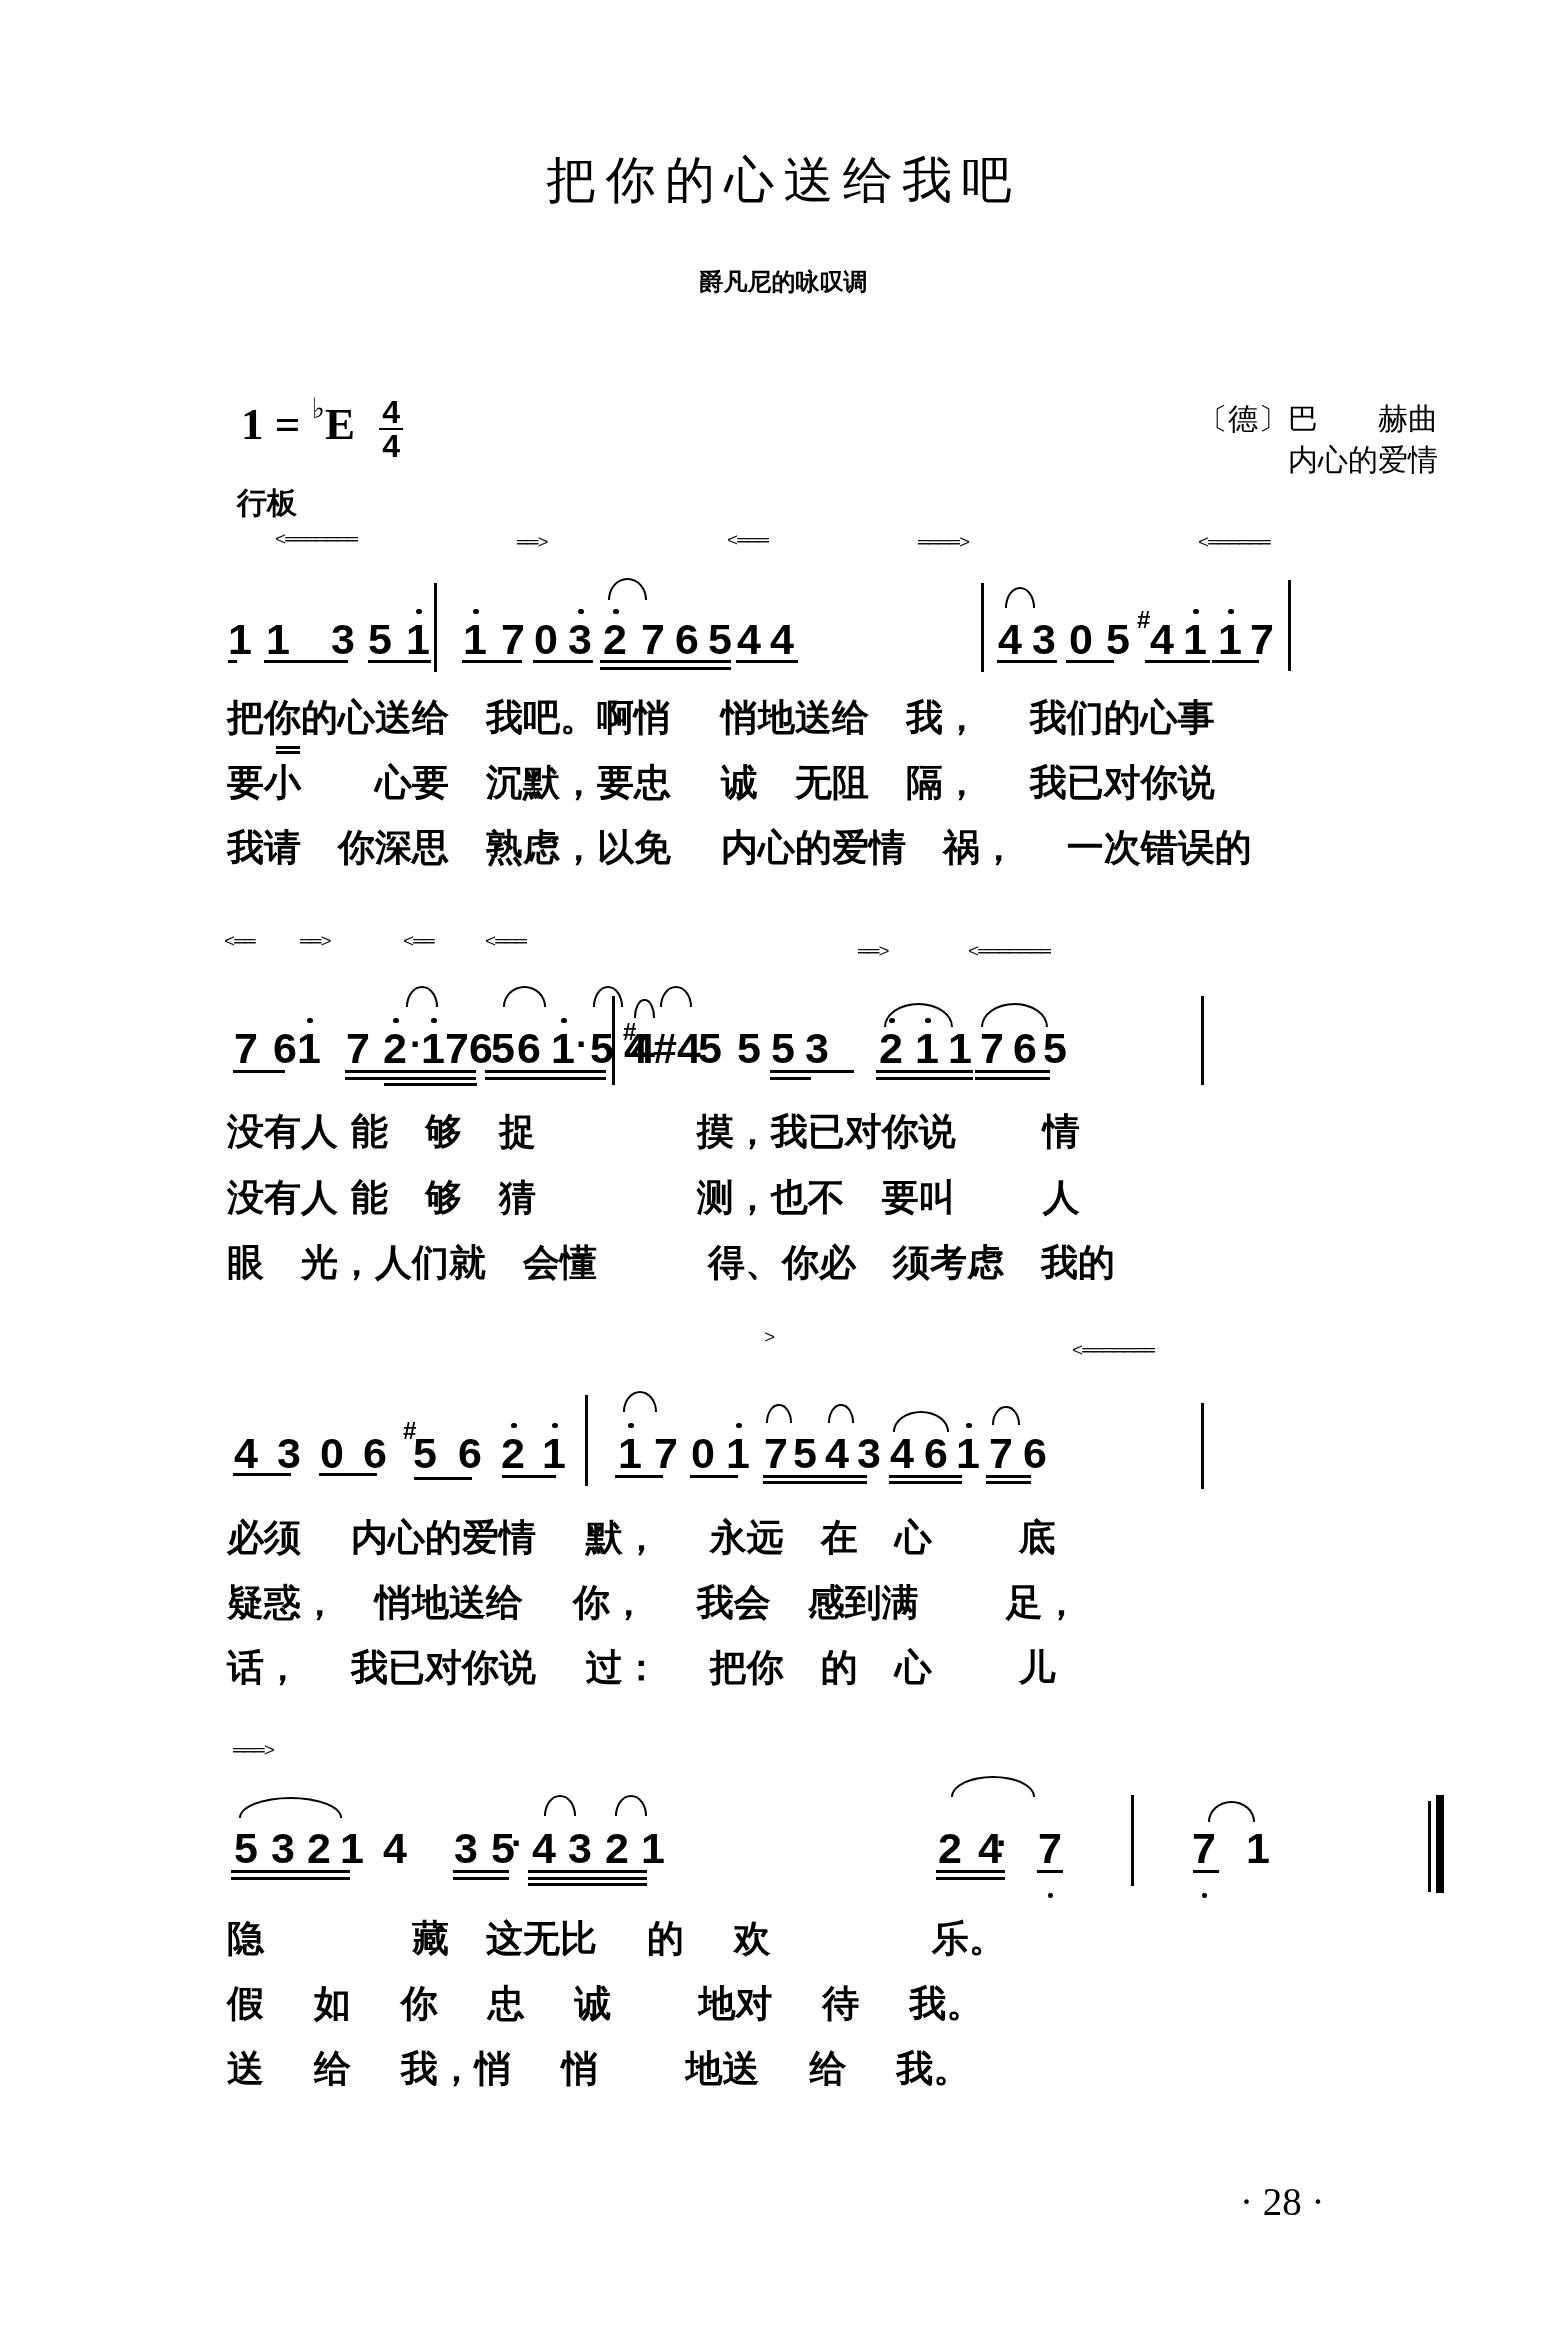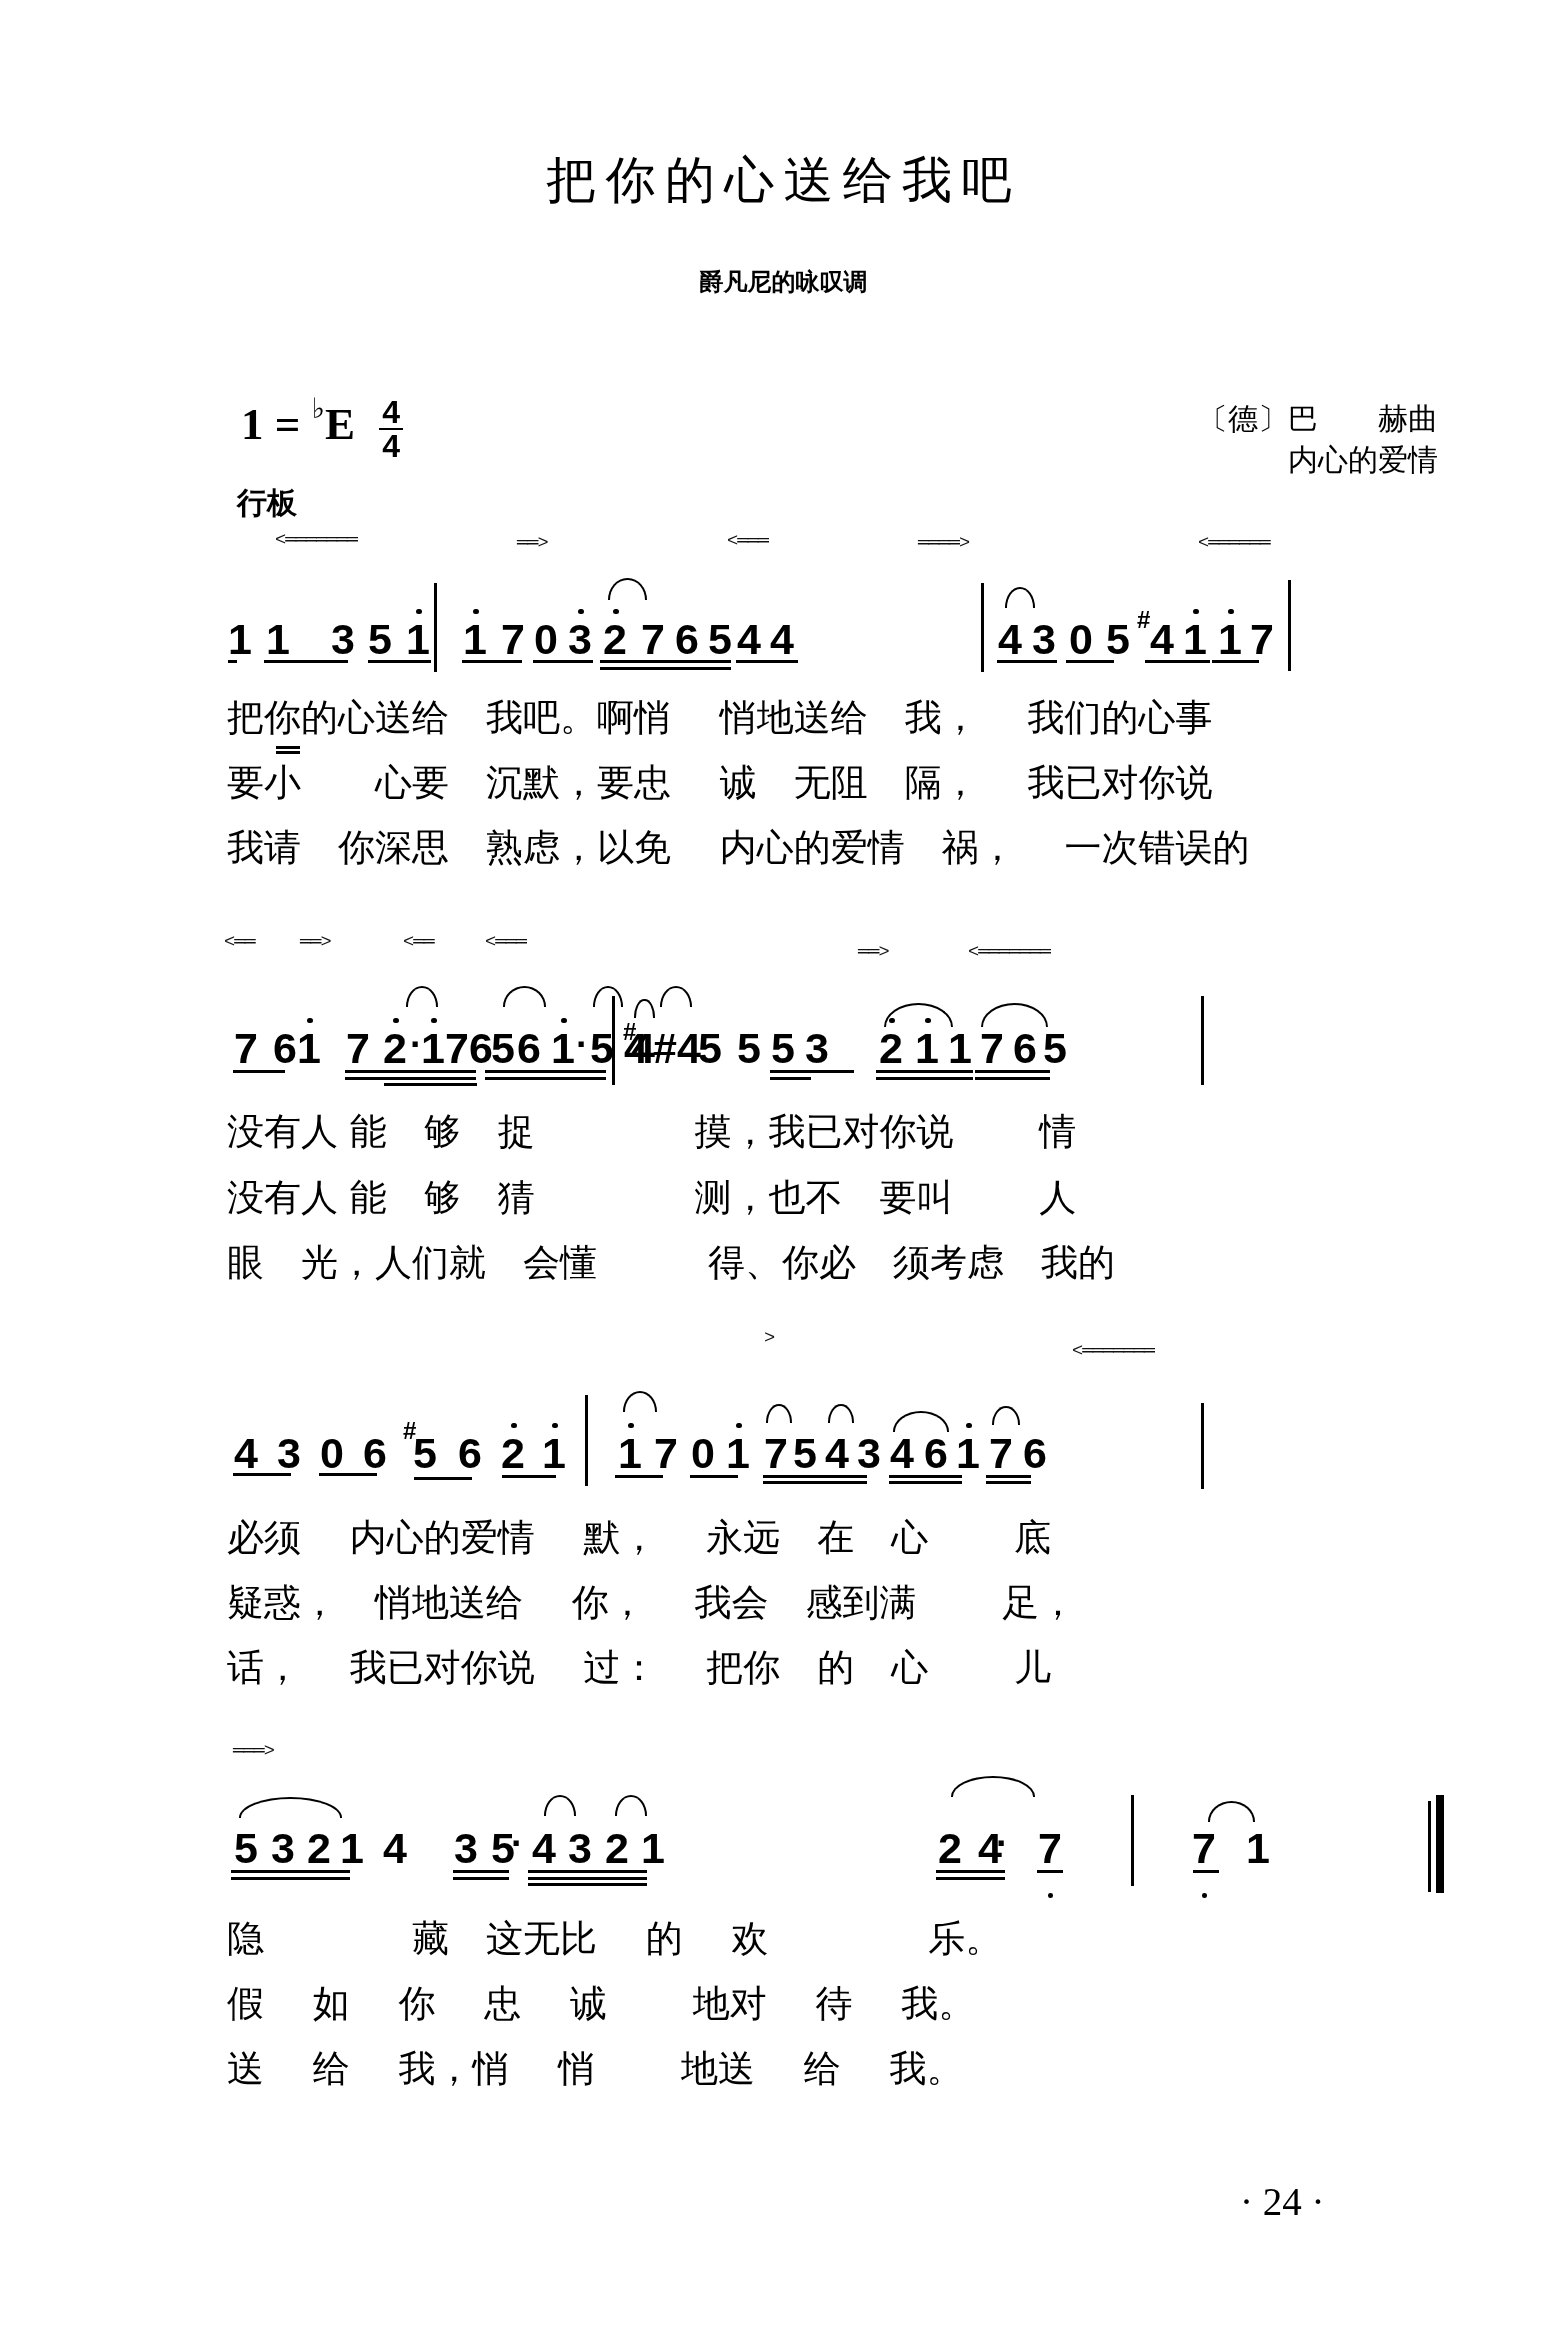--- a/index.html
+++ b/index.html
@@ -17,21 +17,21 @@
   .dyn { font-family: "Liberation Mono", monospace; font-size: 18.6px; letter-spacing: -0.9px; color: #111; white-space: nowrap; }
   .note { font-family: "Liberation Sans", sans-serif; font-weight: bold; font-size: 43px; line-height: 43px; text-align: center; width: 26px; }
   .note.hi::before { content: ""; position: absolute; left: 11.2px; top: -9.3px; width: 5.6px; height: 5.6px; background: #000; border-radius: 50%; }
   .note.lo::after { content: ""; position: absolute; left: 11.2px; bottom: -28px; width: 4.7px; height: 4.7px; background: #000; border-radius: 50%; }
   .sharp { font-family: "Liberation Sans", sans-serif; font-size: 24px; font-weight: bold; }
   .dot { font-family: "Liberation Sans", sans-serif; font-size: 37px; font-weight: bold; }
   .uline { height: 2.8px; background: #000; }
   .bar { width: 2.8px; background: #000; }
   .bar.thick { width: 8.4px; }
   .slur { border: 2.8px solid #000; border-bottom: none; border-left-color: #000; border-right-color: #000; border-radius: 50% 50% 0 0 / 100% 100% 0 0; box-sizing: border-box; }
-  .lyr { font-family: "DejaVu Sans", sans-serif; font-size: 37px; line-height: 45px; white-space: pre; letter-spacing: 0px; }
+  .lyr { font-family: "DejaVu Sans", sans-serif; font-size: 37px; line-height: 45px; white-space: pre; letter-spacing: 0px; font-weight: bold; }
   .page-num { font-family: "Liberation Serif", serif; font-size: 39px; left: 1240px; top: 2179px; }
 </style>
 </head>
 <body>
 
 <div class="abs title">把你的心送给我吧</div>
 <div class="abs subtitle">爵凡尼的咏叹调</div>
 
 <div class="abs key">
   <span>1 = </span><sup>♭</sup><span>E</span>
@@ -265,14 +265,14 @@
   <div class="abs slur" style="left:1208px;top:1801px;width:47px;height:20.5px;"></div>
 
   <div class="abs bar" style="left:1428px;top:1801px;height:91px;"></div>
   <div class="abs bar thick" style="left:1436px;top:1795px;height:98px;"></div>
 
   <div class="abs lyr" style="left:227px;top:1916px;">隐　　　　藏　这无比　 的　 欢　　　　 乐。</div>
   <div class="abs lyr" style="left:227px;top:1981px;">假　 如　 你　 忠　 诚　　 地对　 待　 我。</div>
   <div class="abs lyr" style="left:227px;top:2046px;">送　 给　 我，悄　 悄　　 地送　 给　 我。</div>
 </div>
 
-<div class="abs page-num">· 24 ·</div>
+<div class="abs page-num">· 28 ·</div>
 
 
 </body></html>

